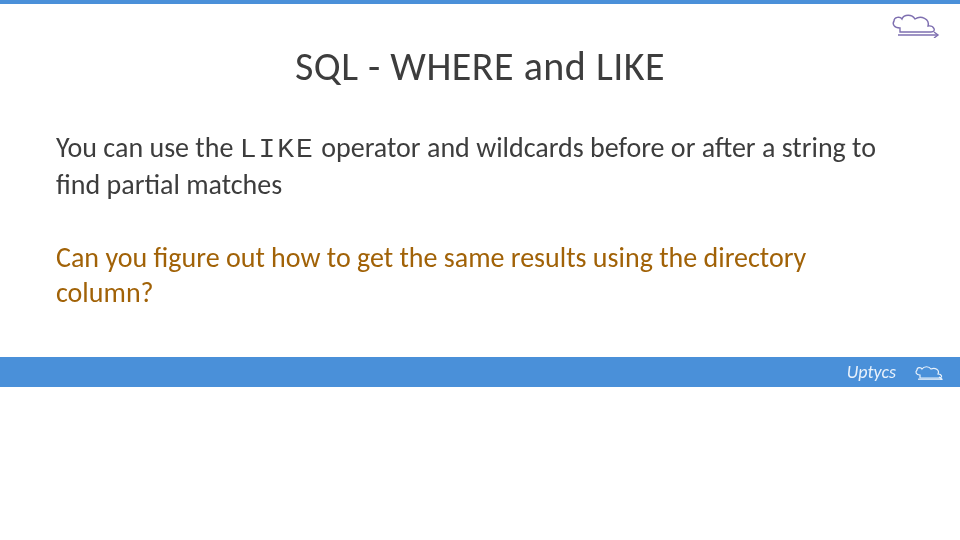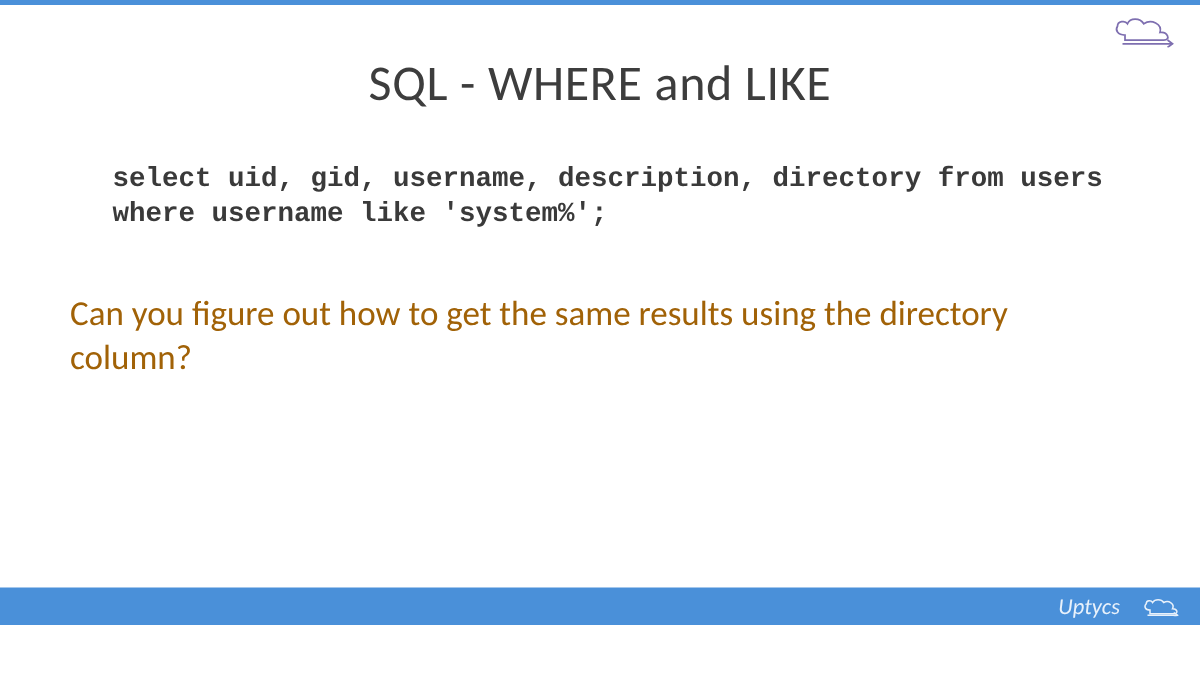--- a/index.html
+++ b/index.html
@@ -8,21 +8,21 @@
     width: 960px;
     height: 540px;
     font-family: Calibri, "Segoe UI", sans-serif;
     color: #3a3a3a;
     background: #ffffff;
     overflow: hidden;
   }
   .slide {
     position: relative;
     width: 960px;
-    height: 500px;
+    height: 387px;
     box-sizing: border-box;
   }
   .top-bar {
     position: absolute;
     top: 0;
     left: 0;
     width: 100%;
     height: 4px;
     background: #4a90d9;
   }
@@ -107,22 +107,24 @@
     <svg viewBox="0 0 56 28" width="56" height="28">
       <path d="M12 18 C6 18 4 14 6 11 C6 7 12 6 14 9 C16 4 24 4 27 9 C33 5 42 9 40 16 C46 15 49 22 43 22 L12 22 Z" fill="none" stroke="#7e6fb0" stroke-width="1.4"></path>
       <line x1="10" y1="25" x2="50" y2="25" stroke="#7e6fb0" stroke-width="1.4"></line>
       <polyline points="46,22 50,25 46,28" fill="none" stroke="#7e6fb0" stroke-width="1.4"></polyline>
     </svg>
   </div>
 
   <div class="title">SQL - WHERE and LIKE</div>
 
   <div class="body">
+    <div class="para">
+      <span>You can use the </span><span class="like-op">LIKE</span><span> operator and wildcards before or after a string to find partial matches</span>
+    </div>
 
-    <div class="code-block">select uid, gid, username, description, directory from users where username like 'system%';</div>
 
     <div class="question">Can you figure out how to get the same results using the directory column?</div>
   </div>
 
   <div class="footer-bar"></div>
 
   <div class="brand">
     <span>Uptycs</span>
     <svg viewBox="0 0 34 16" width="34" height="16">
       <path d="M8 11 C4 11 3 8 5 6 C5 3 9 3 10 5 C12 2 17 2 19 5 C23 3 28 6 26 10 C30 10 31 14 27 14 L8 14 Z" fill="none" stroke="#e8f1fb" stroke-width="1.2"></path>

